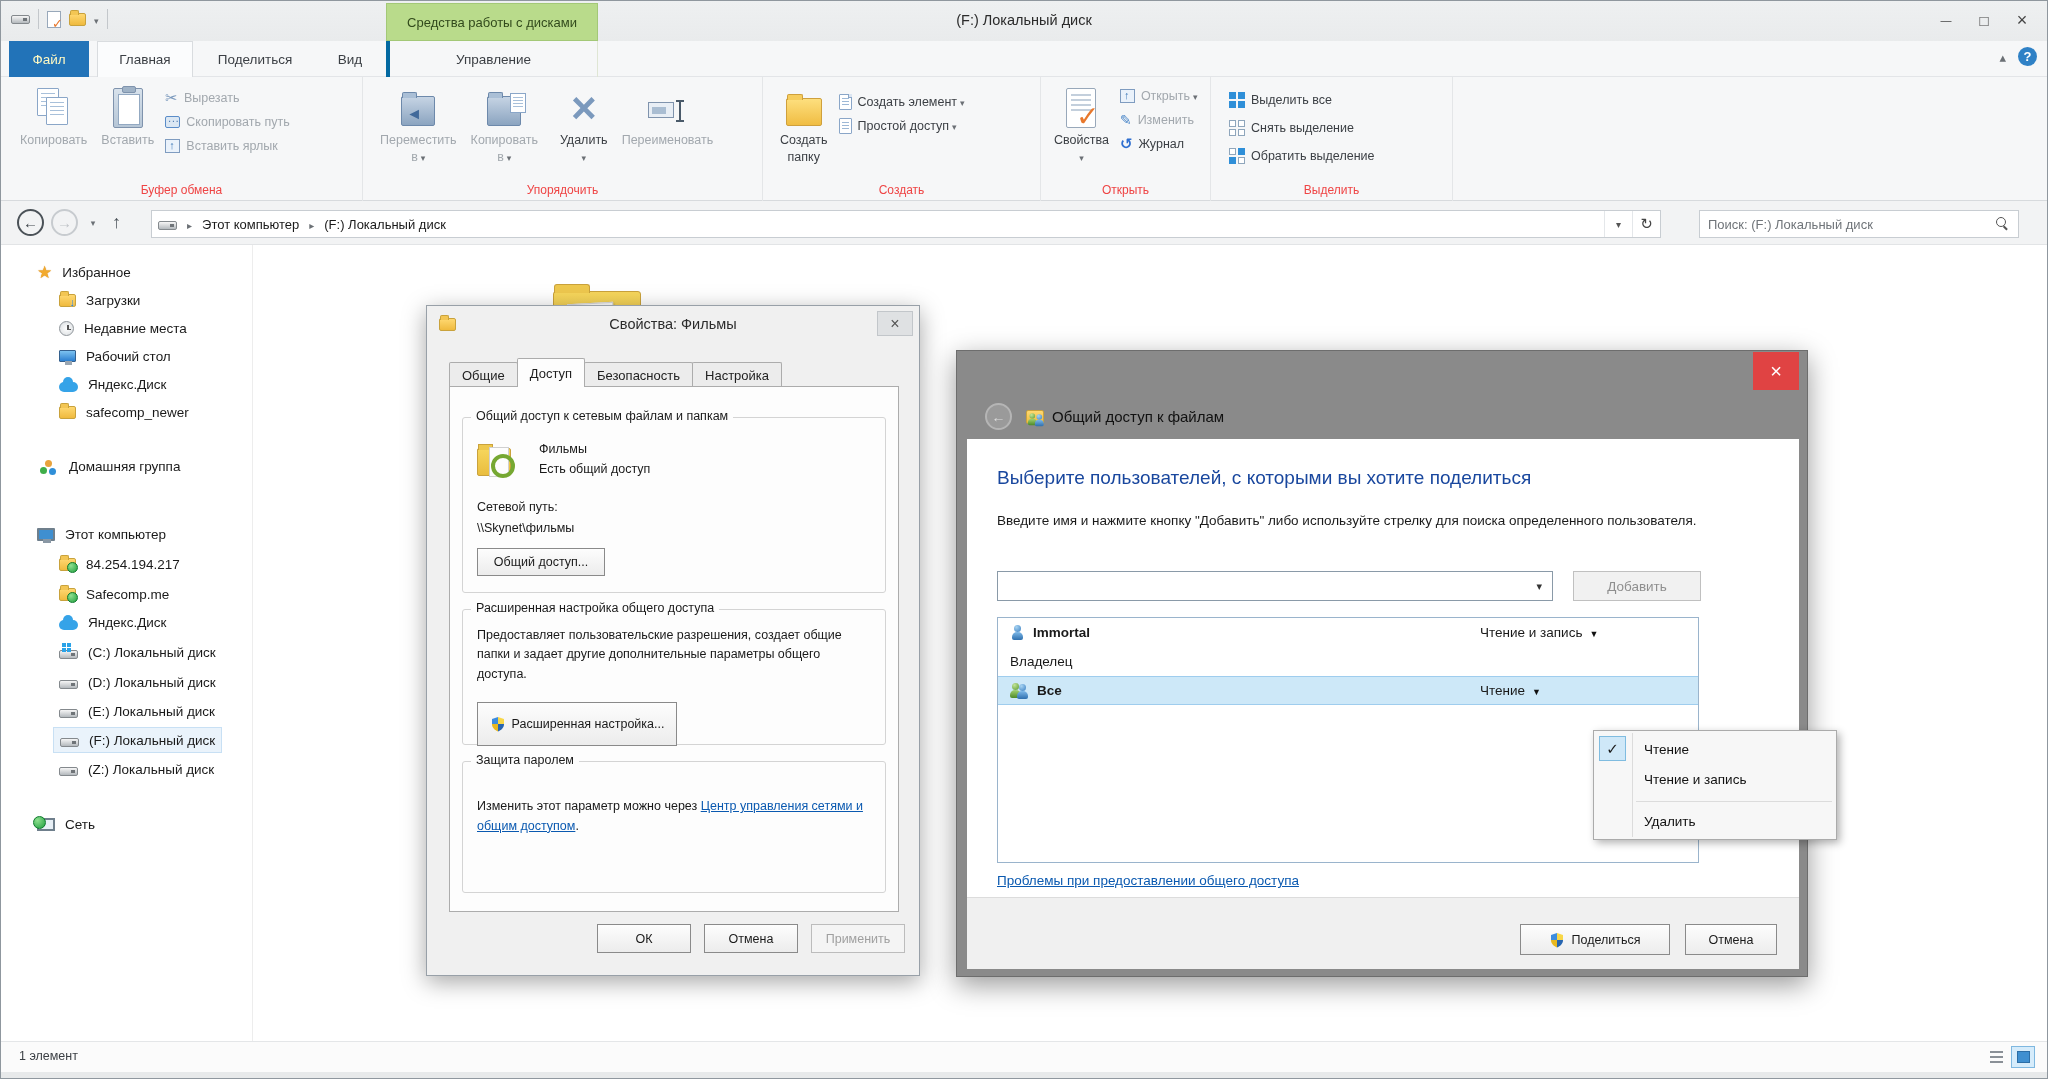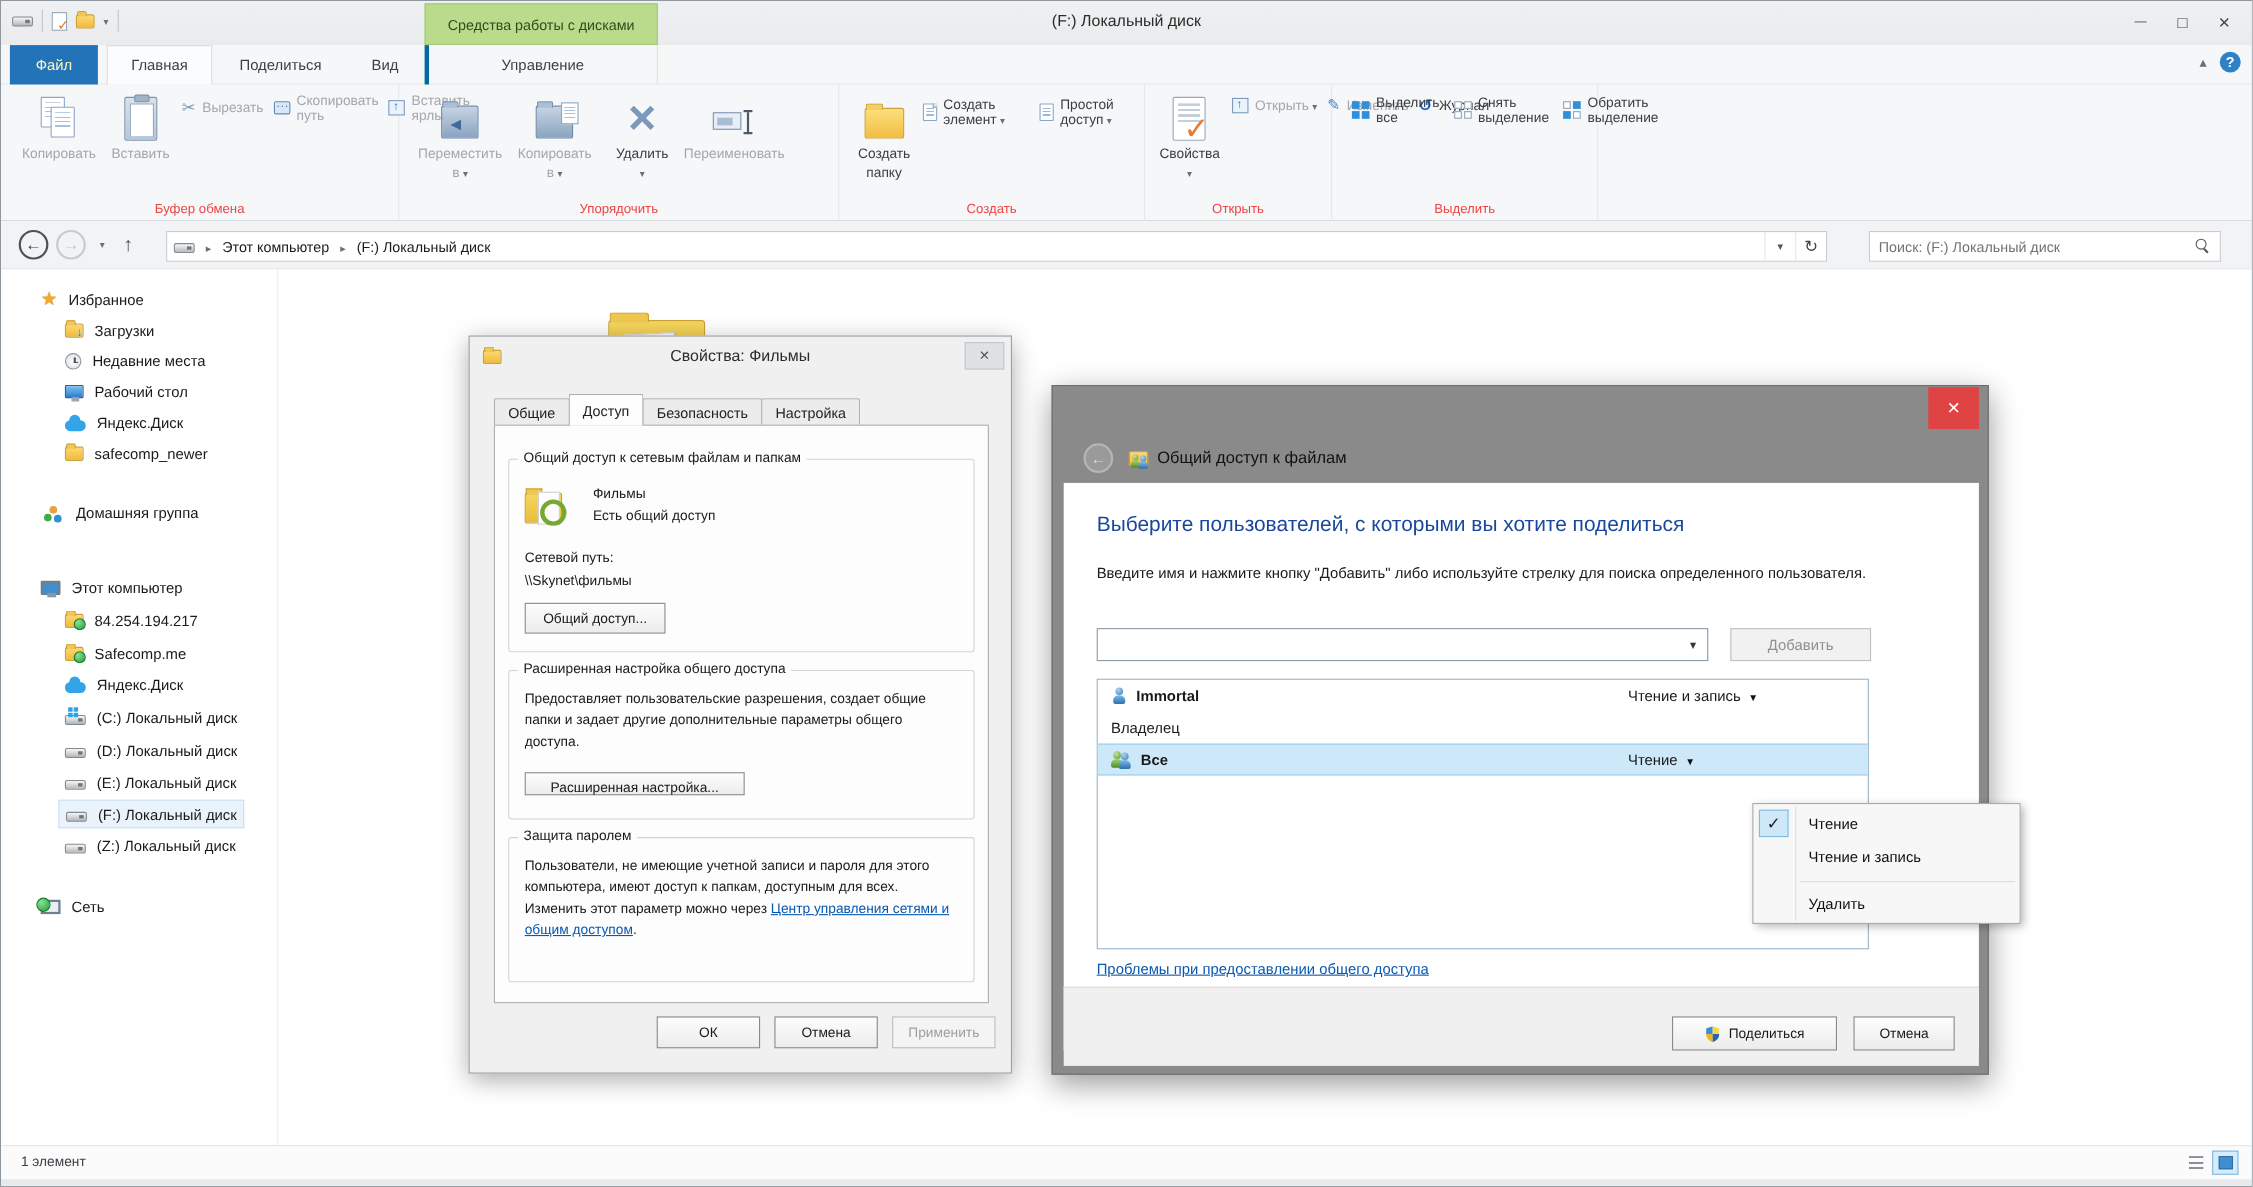--- a/index.html
+++ b/index.html
@@ -44,21 +44,21 @@
   .ribbon { position:absolute; left:0; top:76px; width:100%; height:124px;
             background:#f6f7f8; border-bottom:1px solid #d7dadd; }
   .rgroup { position:absolute; top:0; height:124px; border-right:1px solid #e4e6e8; }
   .glabel { position:absolute; bottom:4px; left:0; width:100%; text-align:center;
             font-size:12px; color:#ef4444; }
   .grow { position:absolute; top:5px; left:0; right:0; display:flex; align-items:flex-start; }
   .rbtn { display:flex; flex-direction:column; align-items:center; padding:3px 7px;
           font-size:12.5px; color:#3b3f44; text-align:center; }
   .rbtn .icon-slot { height:46px; display:flex; align-items:center; justify-content:center; }
   .rbtn .lbl { line-height:1.2; margin-top:2px; }
-  .rsm-col { display:flex; flex-direction:row; gap:1px; padding-top:4px;justify-content:center; }
+  .rsm-col { display:flex; flex-direction:column; gap:1px; padding-top:4px;justify-content:center; }
   .rsm { display:flex; align-items:center; gap:6px; font-size:12.5px; height:23px;
          color:#3b3f44; padding:0 4px; }
   .dis { color:#a2a8ae; }
   .chev::after { content:"▾"; font-size:9px; color:#6b7075; margin-left:3px; }
   .chev-solo::before { content:"▾"; font-size:9px; color:#6b7075; }
 
   
   .ig { display:inline-block; position:relative; flex:none; }
   .g-cut::before { content:"✂"; color:#7b99bd; font-size:15px; }
   .g-pencil::before { content:"✎"; color:#4a86c8; font-size:14px; }
@@ -657,42 +657,42 @@
         <div style="position:absolute;left:76px;top:24px;font-size:12.5px;">Фильмы</div>
         <div style="position:absolute;left:76px;top:44px;font-size:12.5px;">Есть общий доступ</div>
         <div style="position:absolute;left:14px;top:82px;font-size:12.5px;">Сетевой путь:</div>
         <div style="position:absolute;left:14px;top:103px;font-size:12.5px;">\\Skynet\фильмы</div>
         <button class="winbtn97" style="position:absolute;left:14px;top:130px;width:128px;height:28px;">Общий доступ...</button>
       </div>
 
       <div class="gbox gb2">
         <span class="gbox-label">Расширенная настройка общего доступа</span>
         <div class="gb-text" style="position:absolute;left:14px;top:16px;width:396px;">Предоставляет пользовательские разрешения, создает общие папки и задает другие дополнительные параметры общего доступа.</div>
-        <button class="winbtn97" style="position:absolute;left:14px;top:92px;width:200px;height:21px;flex-direction:column;">
+        <button class="winbtn97" style="position:absolute;left:14px;top:92px;width:200px;height:44px;">
           <svg class="shield" viewBox="0 0 16 16">
             <defs>
                 <clipPath id="sh1">
                   <path d="M8 1 L14 3 V8 C14 12 11 14.3 8 15.4 C5 14.3 2 12 2 8 V3 Z"></path>
                 </clipPath>
               </defs>
             <g clip-path="url(#sh1)">
               <rect x="0" y="0" width="8" height="8" fill="#3c8cde"></rect>
                 <rect x="8" y="0" width="8" height="8" fill="#f8d748"></rect>
               <rect x="0" y="8" width="8" height="8" fill="#e8b820"></rect>
                 <rect x="8" y="8" width="8" height="8" fill="#2765b0"></rect>
             </g>
           </svg>
           <span>Расширенная настройка...</span>
         </button>
       </div>
 
       <div class="gbox gb3">
         <span class="gbox-label">Защита паролем</span>
         <div class="gb-text" style="position:absolute;left:14px;top:16px;width:396px;">
-          <span>Пользователи, не имеющие учетной записи и пароля для этого компьютера, имеют доступ к папкам, доступным для всех.</span><br>
+          <br>
           <span>Изменить этот параметр можно через </span><span class="link">Центр управления сетями и общим доступом</span><span>.</span>
         </div>
       </div>
     </div>
 
     <div class="dlg1-btns">
       <button class="winbtn97" style="position:absolute;left:170px;width:94px;height:29px;">ОК</button>
       <button class="winbtn97" style="position:absolute;left:277px;width:94px;height:29px;">Отмена</button>
       <button class="winbtn97 disabled" style="position:absolute;left:384px;width:94px;height:29px;">Применить</button>
     </div>

